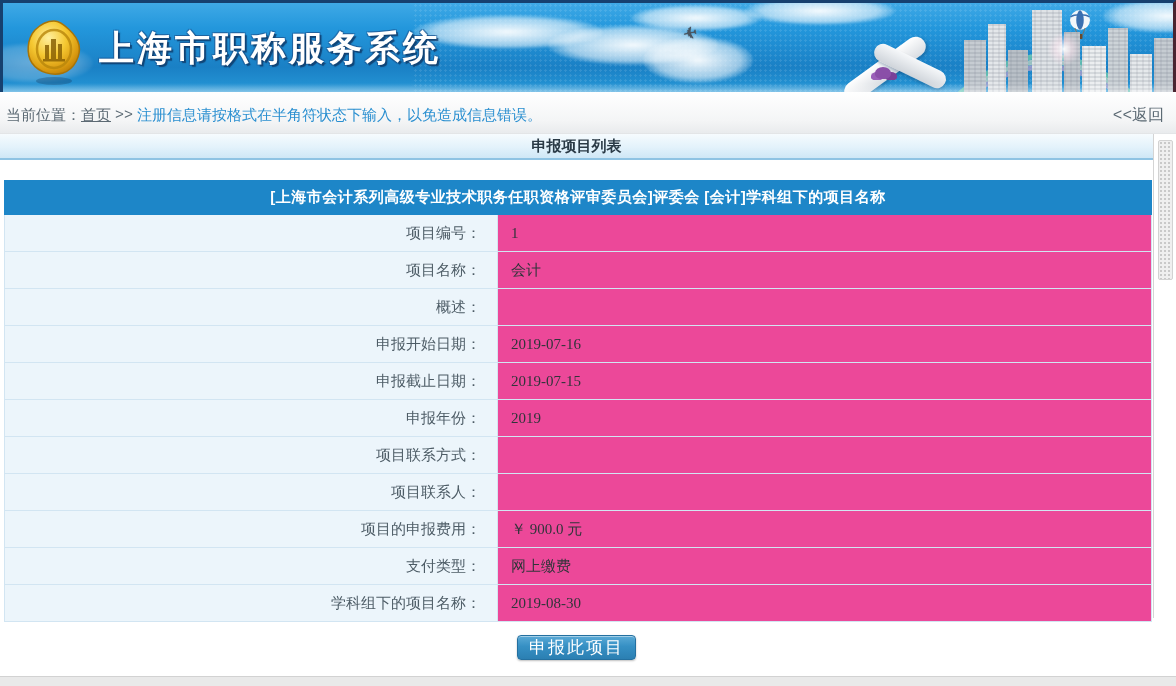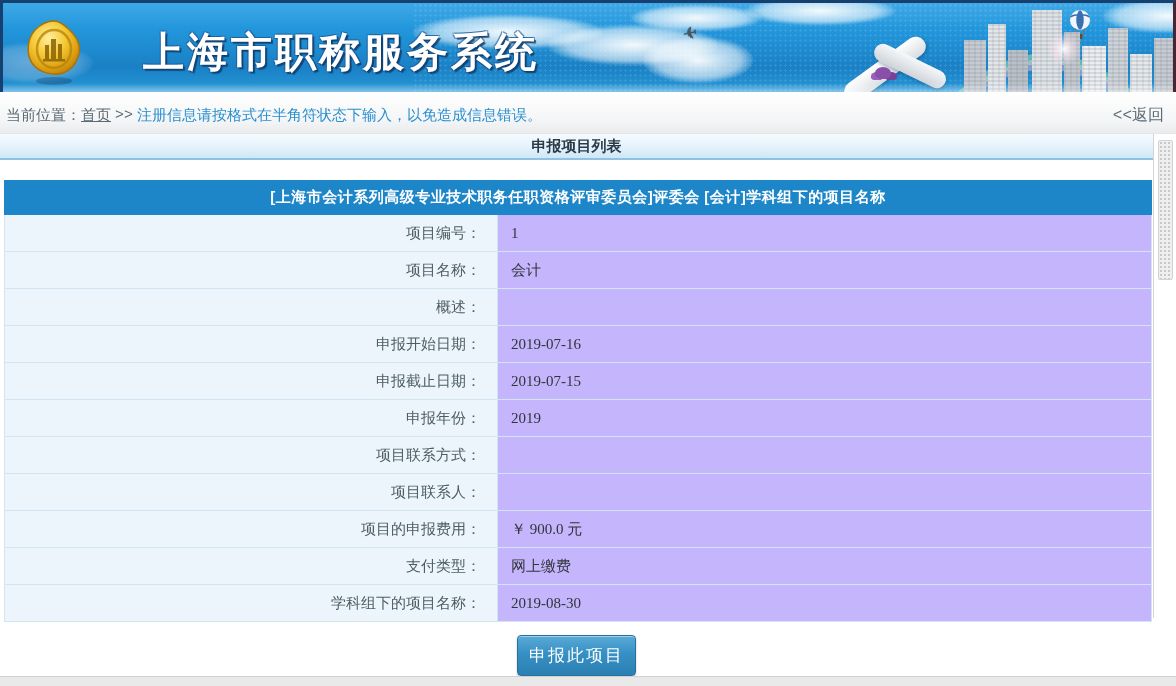--- a/index.html
+++ b/index.html
@@ -27,25 +27,24 @@
   .cloud { position:absolute; border-radius:50%;
     background: radial-gradient(ellipse at center, rgba(255,255,255,.95) 0%, rgba(255,255,255,.55) 55%, rgba(255,255,255,0) 75%);
     filter: blur(1px);
   }
   .gloss { position:absolute; left:0; right:0; bottom:0; height:9px;
     background:linear-gradient(180deg, rgba(255,255,255,0), rgba(255,255,255,.35)); }
 
   .logo-wrap { position:absolute; left:14px; top:12px; width:74px; height:74px; }
   .app-title {
     position:absolute; left:96px; top:22px;
-    font-size:41px; font-weight:bold; color:#ffffff; letter-spacing:3px;
+    font-size:35px; font-weight:bold; color:#ffffff; letter-spacing:3px;
     text-shadow: 2px 2px 1px rgba(14,58,104,.85), -1px -1px 0 rgba(30,90,150,.6),
                  1px -1px 0 rgba(30,90,150,.6), -1px 1px 0 rgba(30,90,150,.6);
     white-space:nowrap;
-    margin-left:44px;
   }
   .plane { position:absolute; left:680px; top:20px; font-size:17px; color:#4a5560;
     transform:rotate(-12deg) scaleX(-1); text-shadow:0 0 1px #3a4550; }
   .balloon { position:absolute; left:1064px; top:6px; }
   .rainbow { position:absolute; left:955px; top:42px; }
   .scroll-deco { position:absolute; left:820px; top:30px; width:150px; height:62px; }
   .scroll-a { position:absolute; left:14px; top:26px; width:96px; height:20px; border-radius:10px;
     background:linear-gradient(180deg,#ffffff,#d9dde2); transform:rotate(-36deg);
     box-shadow:1px 2px 3px rgba(20,60,100,.35); }
   .scroll-b { position:absolute; left:48px; top:24px; width:78px; height:18px; border-radius:9px;
@@ -76,37 +75,37 @@
     background:#fff; border-right:1px solid #d4d4d4;
   }
   .title-bar {
     height:26px; line-height:24px; text-align:center;
     font-size:15px; font-weight:bold; color:#2a3a46;
     background:linear-gradient(180deg,#f6fbfe 0%,#e3f2fb 55%,#cfe7f6 100%);
     border-bottom:2px solid #8fc3e3;
   }
   table.detail {
     width:1148px; margin:20px 0 0 4px;
-    border-collapse:collapse; background:#c4b5fd;
+    border-collapse:collapse; background:#ec4899;
   }
   table.detail th {
     background:#1d86c8; color:#fff; font-weight:bold; font-size:15px;
     height:34px; text-align:center; border:1px solid #1d86c8; letter-spacing:.5px;
   }
   table.detail td { border:1px solid #d2e5f2; height:37px; font-size:15px; }
   td.lbl {
     width:493px; background:#ecf5fb; text-align:right;
     padding-right:16px; color:#4d5c66;
   }
   td.val {
     padding-left:13px; color:#30353a;
     font-family:"Liberation Serif", serif;
   }
   .apply-btn {
-    display:block; margin:13px auto 0; padding:8px 11px;
+    display:block; margin:13px auto 0; padding:0 11px;
     font-size:17px; letter-spacing:2px; color:#fff; cursor:pointer;
     background:linear-gradient(180deg,#5aaad6 0%,#3690c4 45%,#2b7fb2 100%);
     border:1px solid #2470a0; border-radius:4px;
     box-shadow: inset 0 1px 0 rgba(255,255,255,.45), 0 1px 2px rgba(0,0,0,.25);
     font-family:"Liberation Sans", sans-serif;
   }
 
   
   .vscroll { position:absolute; right:3px; top:138px; width:15px; height:530px; }
   .vscroll .thumb {

